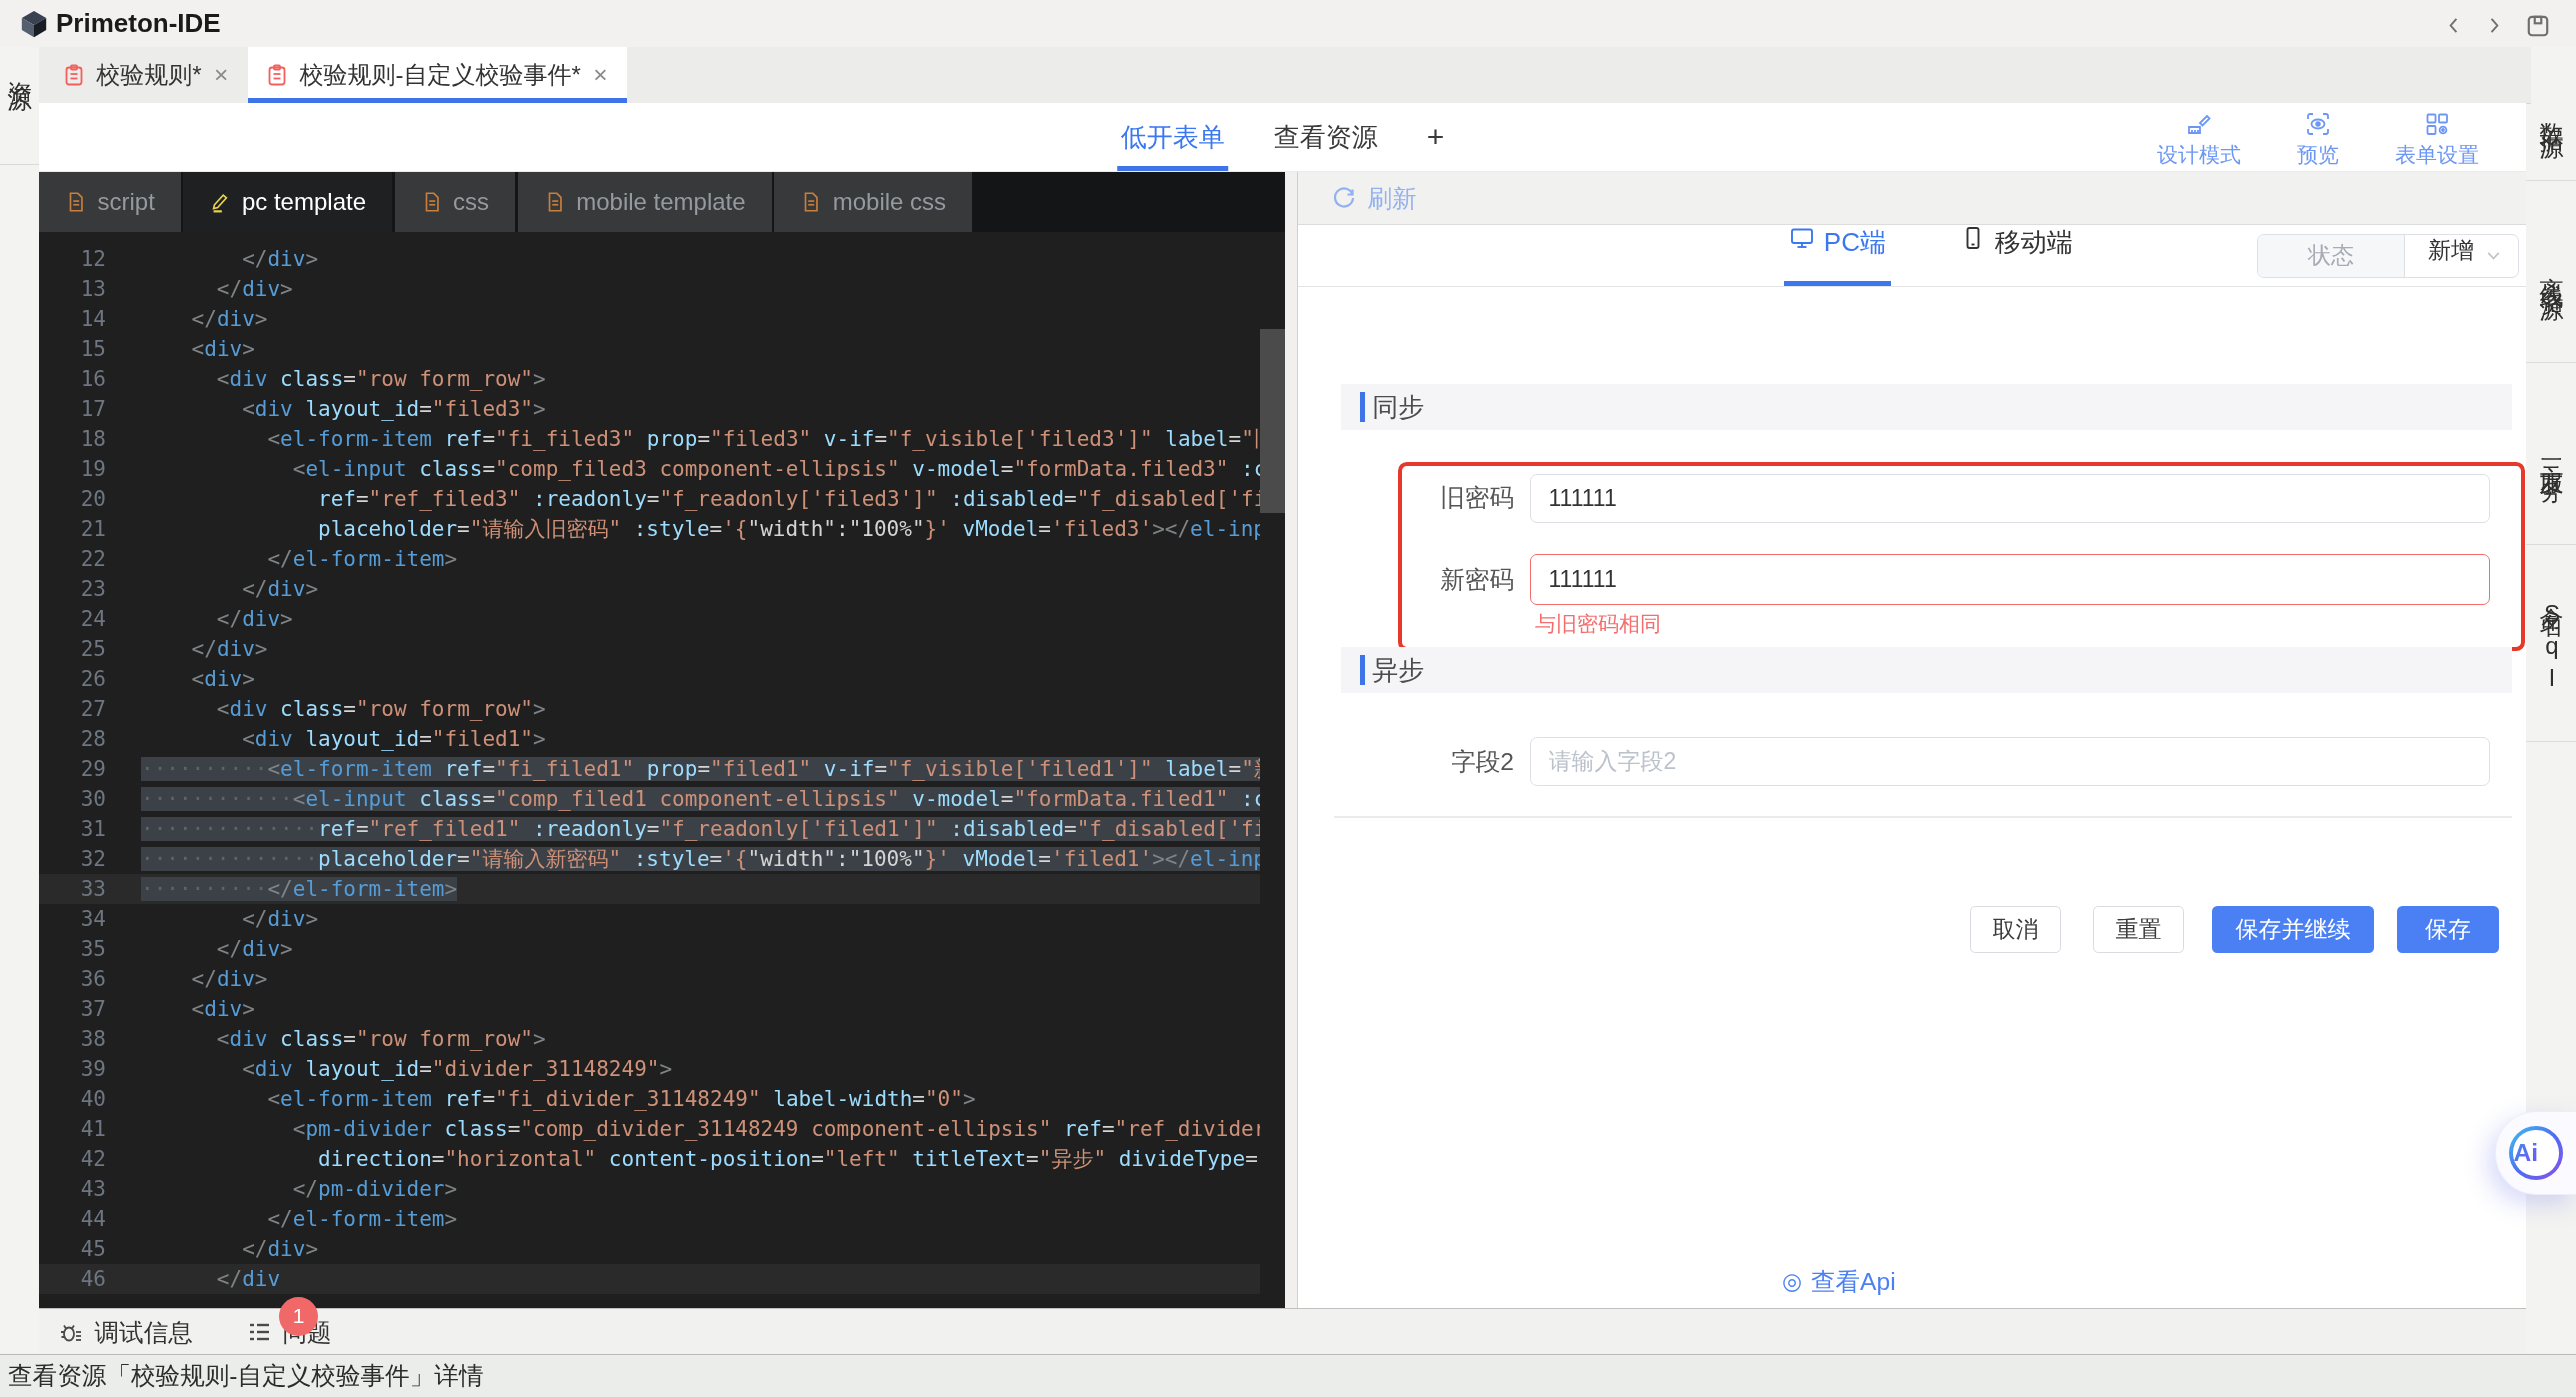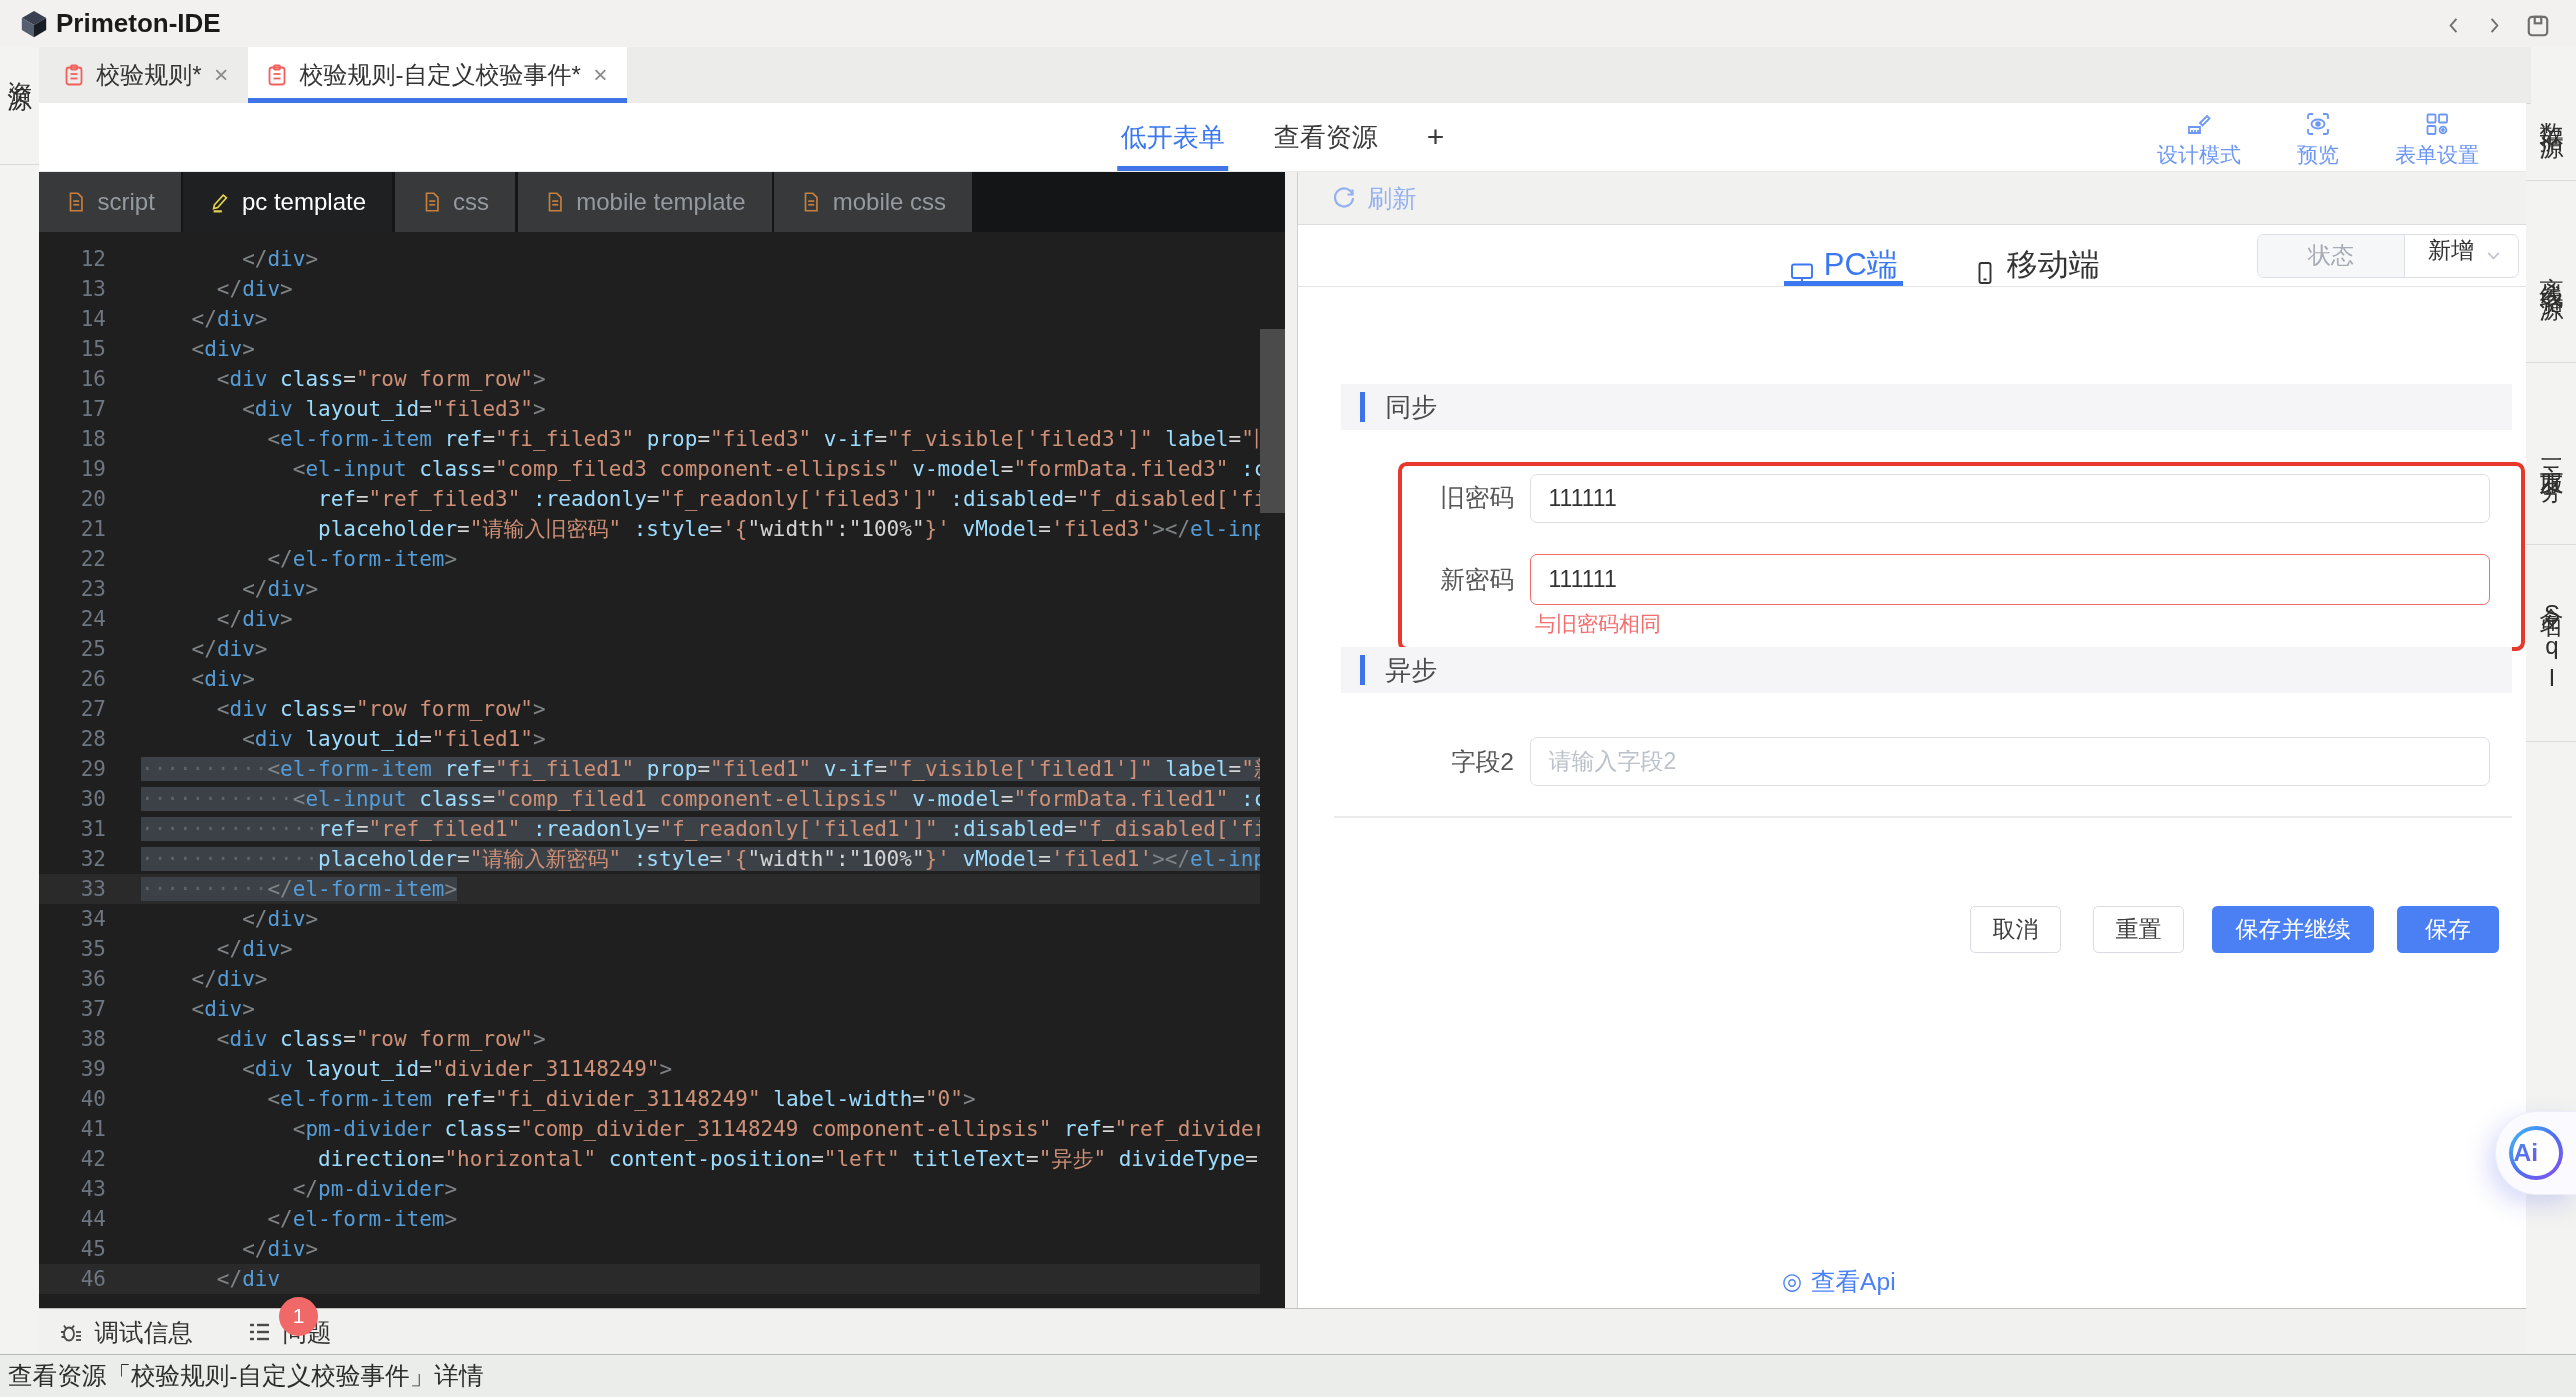--- a/index.html
+++ b/index.html
@@ -51,30 +51,30 @@
   .selbg{background:#3c4147}
   .tk-p{color:#7f8487}.tk-t{color:#569cd6}.tk-a{color:#9cdcfe}.tk-o{color:#d4d4d4}.tk-s{color:#ce9178}.tk-w{color:#5b636b}
   .vscroll{position:absolute;right:0;top:157px;width:25.4px;height:184px;background:#4b4b4b}
 
   
   .preview{left:1297px;top:172px;width:1228px;height:1240px;background:#fff;border-left:1.8px solid #cfcfcd}
   .refreshbar{position:absolute;left:0;top:0;right:0;height:52px;background:#f1f1ef;border-bottom:0.9px solid #dcdcda}
   .refresh{position:absolute;left:33px;top:0;height:52px;display:flex;align-items:center;gap:10.5px;color:#93b0f2;font-size:24.6px;cursor:pointer}
   .devrow{position:absolute;left:0;top:53px;right:0;height:61px;background:#fff;border-bottom:0.9px solid #e4e4e4}
   .devtabs{position:absolute;left:491px;top:0;height:61px;display:flex;gap:74px}
-  .devtab{display:flex;align-items:flex-end;gap:8.8px;font-size:31px;color:#333;position:relative;cursor:pointer}
+  .devtab{display:flex;align-items:flex-start;gap:8.8px;font-size:26px;color:#333;position:relative;cursor:pointer}
   .devtab.active{color:#3b78f0}
   .devtab.active::after{content:"";position:absolute;left:-5.3px;right:-5.3px;bottom:0;height:5.3px;background:#3b78f0}
   .statusctl{position:absolute;right:7px;top:8.8px;width:260px;height:42px;border:0.9px solid #dcdfe6;border-radius:7px;display:flex;overflow:hidden;background:#fff;cursor:pointer}
   .statlabel{width:146px;background:#f6f7f9;border-right:0.9px solid #dcdfe6;color:#a6abb4;font-size:23px;display:flex;align-items:center;justify-content:center}
   .statval{flex:1;display:flex;align-items:flex-start;padding-left:23px;font-size:23px;color:#333;position:relative}
 
   .band{position:absolute;left:43px;width:1171px;height:46px;background:#f5f5f7;display:flex;align-items:center}
   .bandbar{width:5.3px;height:30px;background:#3e74e8;margin-left:19px}
-  .bandtitle{font-size:26px;color:#4c4c4c;margin-left:20px}
+  .bandtitle{font-size:26px;color:#4c4c4c;margin-left:7px}
   .redbox{position:absolute;left:100px;top:290px;width:1119px;height:181px;border:4.4px solid #e6392b;border-radius:8.8px}
   .flabel{position:absolute;width:111px;text-align:right;font-size:24.6px;color:#555}
   .finput{position:absolute;left:232px;width:960px;border:1.8px solid #dcdfe6;border-radius:7px;font-size:23px;color:#333;
           padding:0 17.5px;font-family:"Liberation Sans",sans-serif;background:#fff;box-sizing:border-box;outline:none}
   .finput::placeholder{color:#bcc2cb}
   .finput.err{border-color:#f56c6c}
   .ferror{position:absolute;left:237px;top:438px;font-size:21px;color:#f56c6c}
   .hr{position:absolute;left:36px;top:644px;width:1178px;height:1.8px;background:#ebebeb}
   .btn{position:absolute;top:734px;height:47px;border-radius:5.3px;font-size:23px;display:flex;align-items:center;justify-content:center;cursor:pointer;box-sizing:border-box}
   .btn.plain{background:#fff;border:1.8px solid #d8dbe0;color:#3c3c3c}

